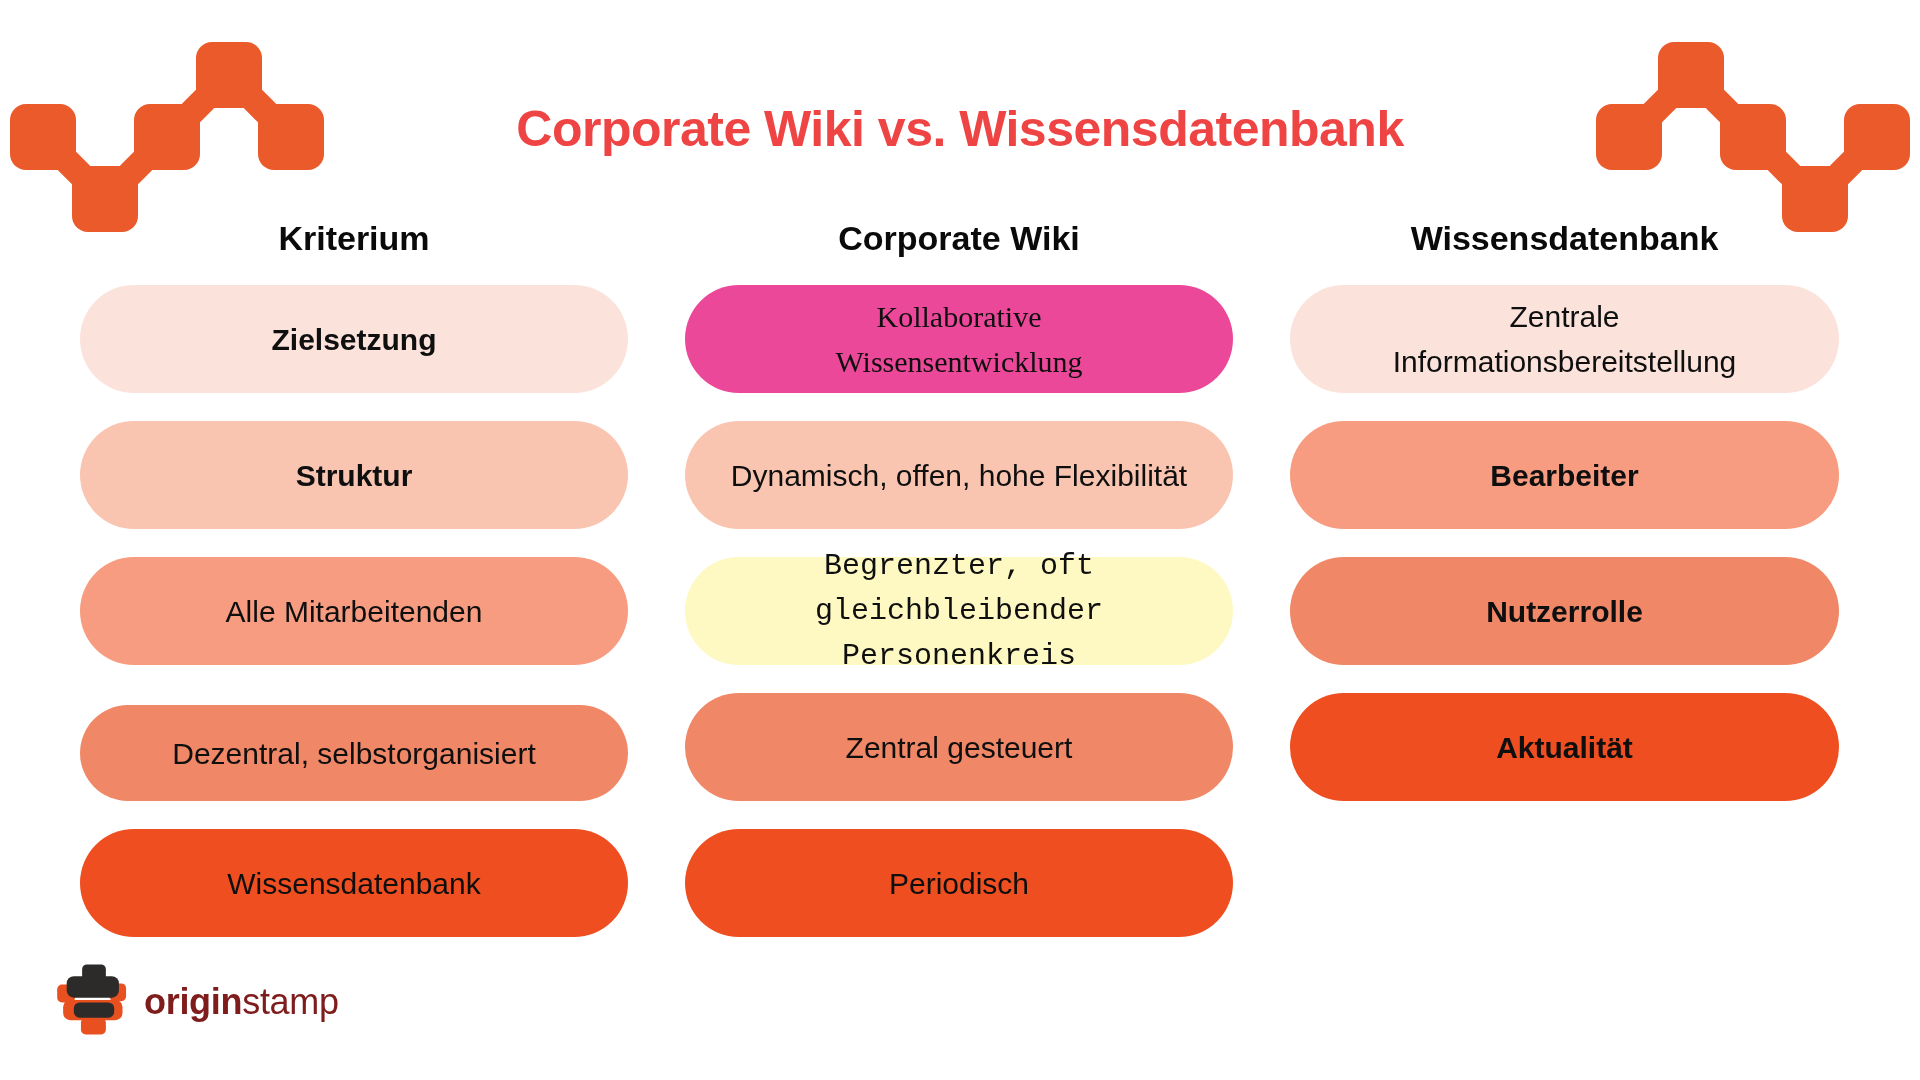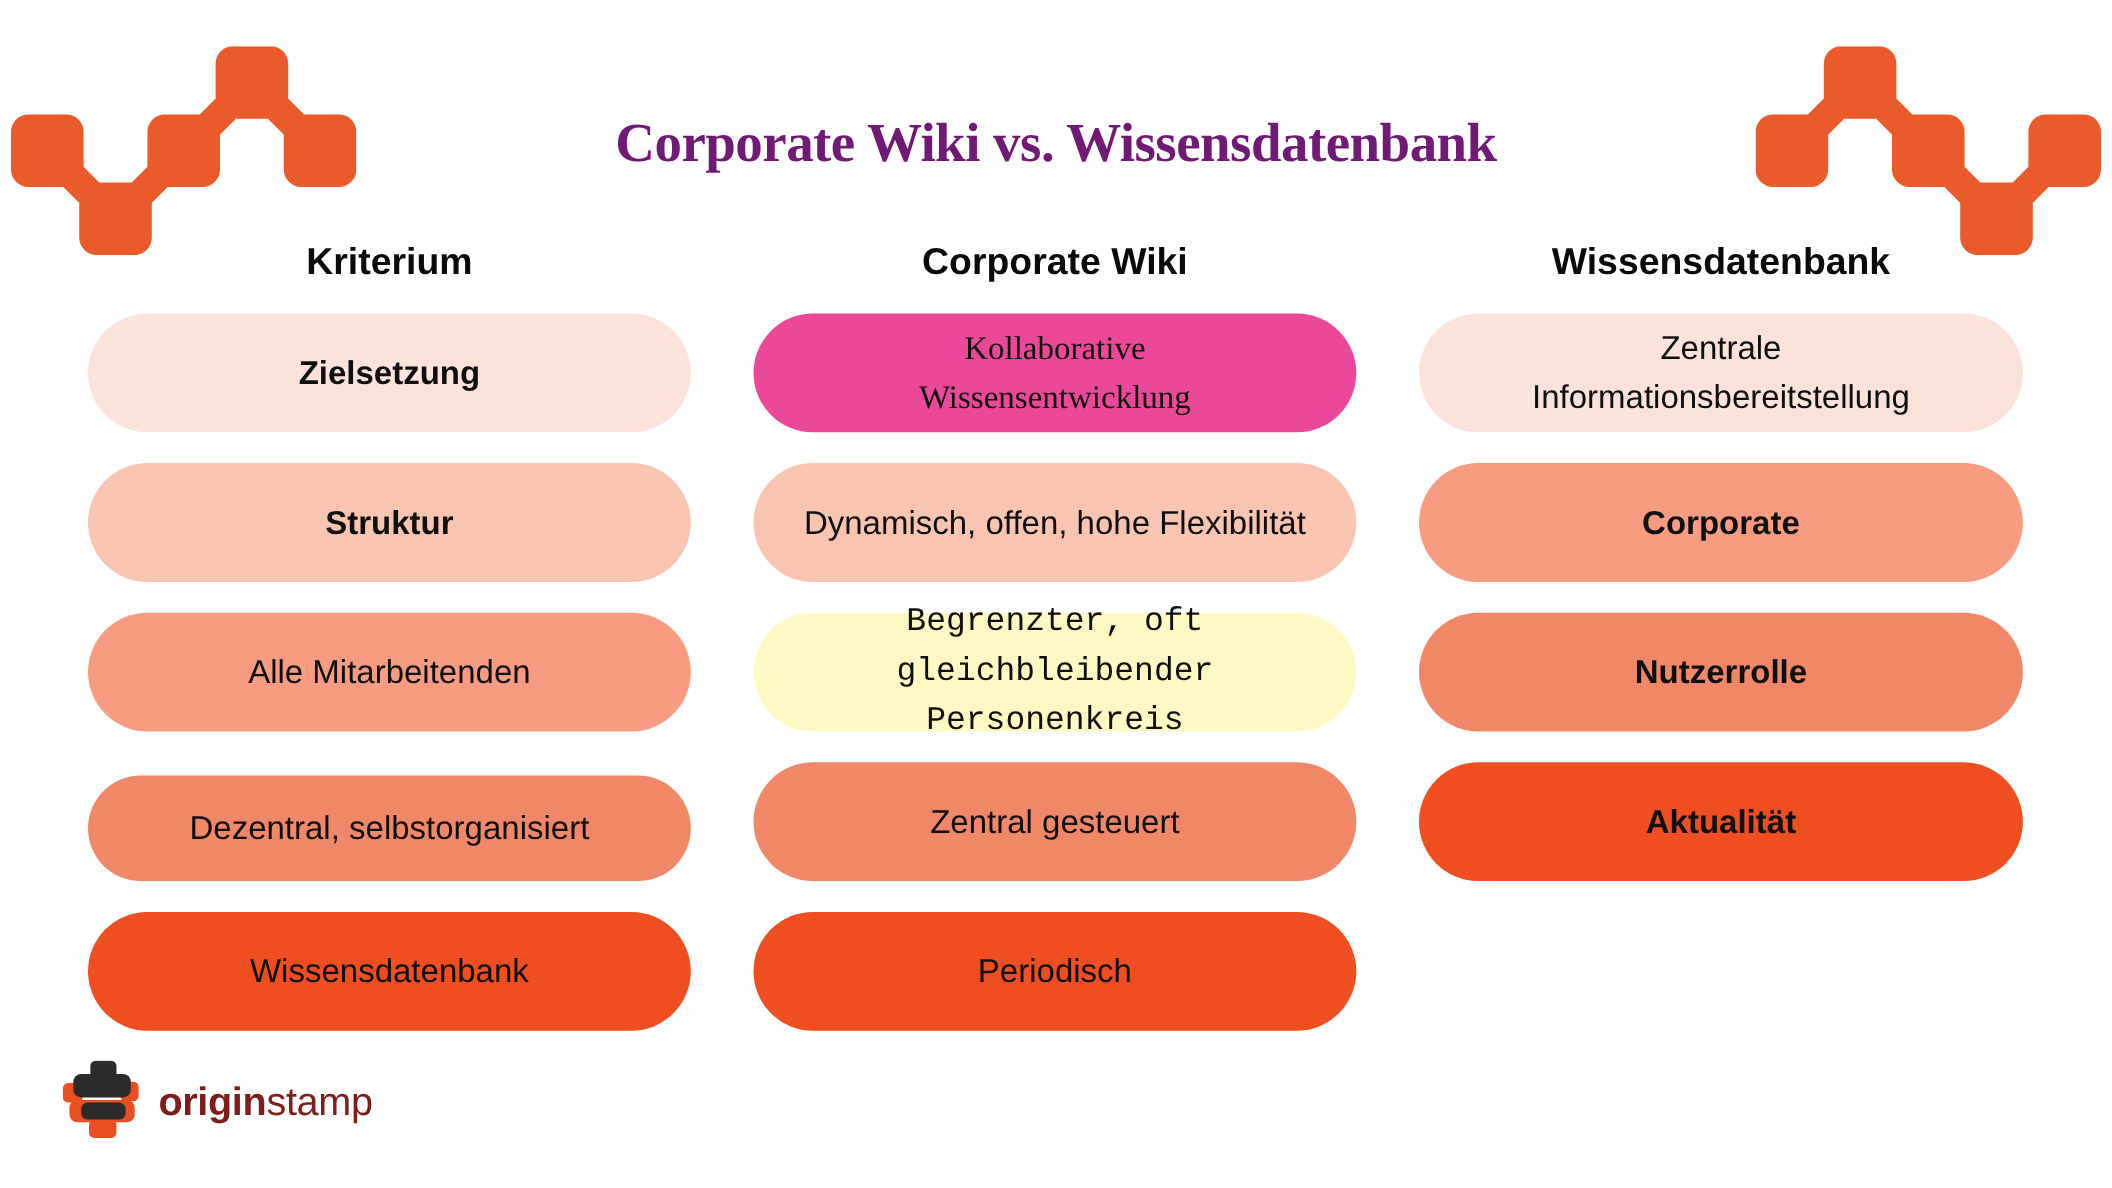--- a/index.html
+++ b/index.html
@@ -15,22 +15,21 @@
   .deco-left{left:10px;top:42px;}
   .deco-right{right:10px;top:42px;}
   .title{
     position:absolute;
     left:0;right:0;top:100px;
     margin:0;
     text-align:center;
     font-size:50px;
     font-weight:700;
     letter-spacing:-0.5px;
-    color:#701a75;
-    font-family:Liberation Serif, serif;
+    color:#ef4444;
   }
   .grid{
     position:absolute;
     left:80px;top:218px;
     width:1761px;
     display:grid;
     grid-template-columns:548px 548px 549px;
     grid-template-rows:39px repeat(5,108px);
     column-gap:57px;
     row-gap:28px;
@@ -119,21 +118,21 @@
 
     <div class="pill crit" style="background-color: rgb(251, 227, 219);">Zielsetzung</div>
     <div class="pill" style="background-color: #ec4899; font-family: Liberation Serif, serif;">Kollaborative
 Wissensentwicklung</div>
     <div class="pill" style="background-color: rgb(251, 227, 219);">Zentrale
 Informationsbereitstellung</div>
 
     <div class="pill crit" style="background-color: rgb(249, 197, 177);">Struktur</div>
     <div class="pill" style="background-color: rgb(249, 197, 177);">Dynamisch, offen, hohe Flexibilität</div>
 
-    <div class="pill crit" style="background-color: rgb(247, 156, 128);">Corporate</div>
+    <div class="pill crit" style="background-color: rgb(247, 156, 128);">Bearbeiter</div>
     <div class="pill" style="background-color: rgb(247, 156, 128);">Alle Mitarbeitenden</div>
     <div class="pill" style="background-color: #fef9c3; font-family: Liberation Mono, monospace;">Begrenzter, oft
 gleichbleibender Personenkreis</div>
 
     <div class="pill crit" style="background-color: rgb(240, 135, 103);">Nutzerrolle</div>
     <div class="pill" style="background-color: rgb(240, 135, 103); margin-top: 12px;">Dezentral, selbstorganisiert</div>
     <div class="pill" style="background-color: rgb(240, 135, 103);">Zentral gesteuert</div>
 
     <div class="pill crit" style="background-color: rgb(238, 78, 32);">Aktualität</div>
     <div class="pill" style="background-color: rgb(238, 78, 32);">Wissensdatenbank</div>

